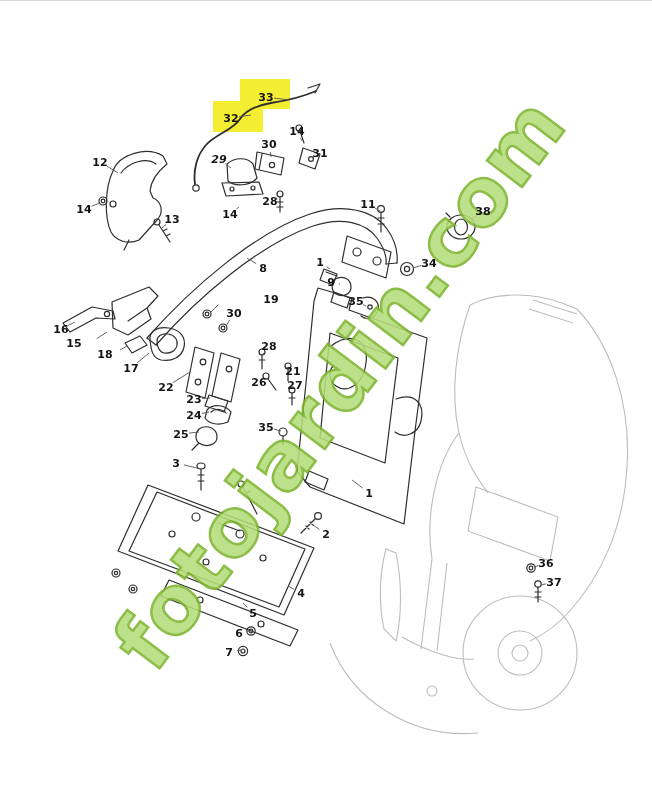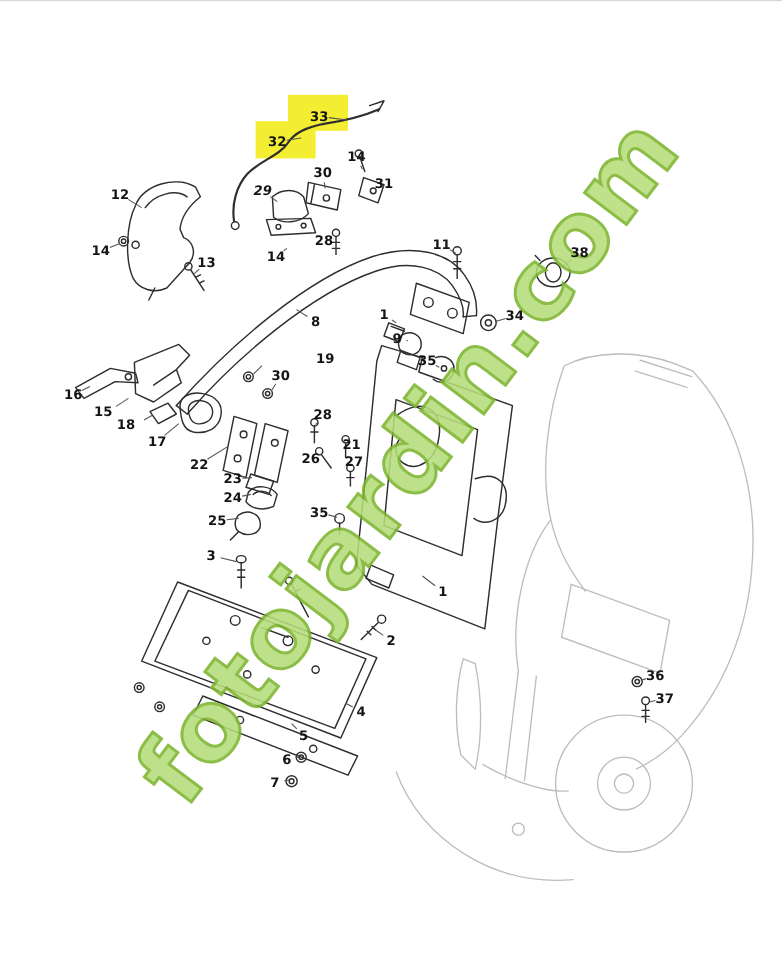--- a/index.html
+++ b/index.html
@@ -243,21 +243,21 @@
       <span class="callout" style="left: 230px; top: 213px;">14</span>
       <span class="callout" style="left: 270px; top: 200px;">28</span>
       <span class="callout" style="left: 368px; top: 203px;">11</span>
       <span class="callout" style="left: 483px; top: 210px;">38</span>
       <span class="callout" style="left: 263px; top: 267px;">8</span>
       <span class="callout" style="left: 320px; top: 261px;">1</span>
       <span class="callout" style="left: 331px; top: 281px;">9</span>
       <span class="callout" style="left: 429px; top: 262px;">34</span>
       <span class="callout" style="left: 356px; top: 300px;">35</span>
       <span class="callout" style="left: 61px; top: 328px;">16</span>
-      <span class="callout" style="left: 86px; top: 342px;">15</span>
+      <span class="callout" style="left: 74px; top: 342px;">15</span>
       <span class="callout" style="left: 105px; top: 353px;">18</span>
       <span class="callout" style="left: 224px; top: 298px; margin-left: 47px;">19</span>
       <span class="callout" style="left: 234px; top: 312px;">30</span>
       <span class="callout" style="left: 131px; top: 367px;">17</span>
       <span class="callout" style="left: 166px; top: 386px; text-align: right;">22</span>
       <span class="callout" style="left: 269px; top: 345px;">28</span>
       <span class="callout" style="left: 293px; top: 355px; margin-top: 15px;">21</span>
       <span class="callout" style="left: 259px; top: 381px;">26</span>
       <span class="callout" style="left: 295px; top: 384px;">27</span>
       <span class="callout" style="left: 194px; top: 398px;">23</span>

